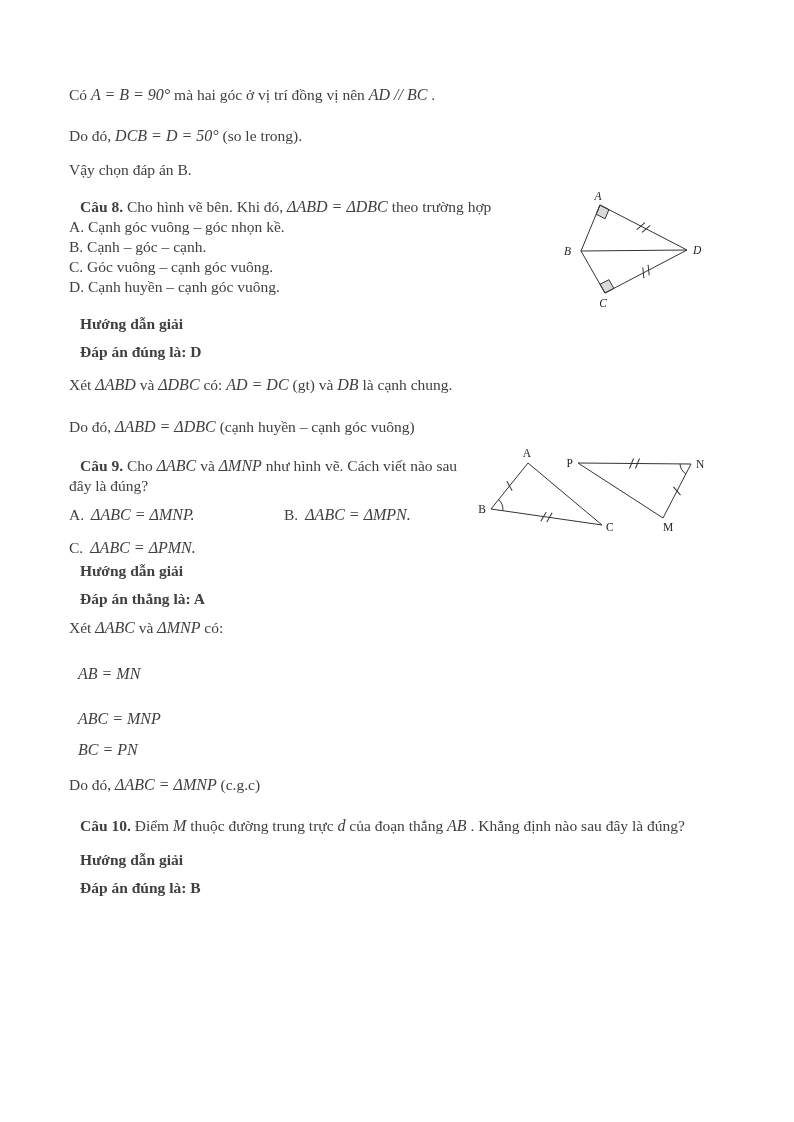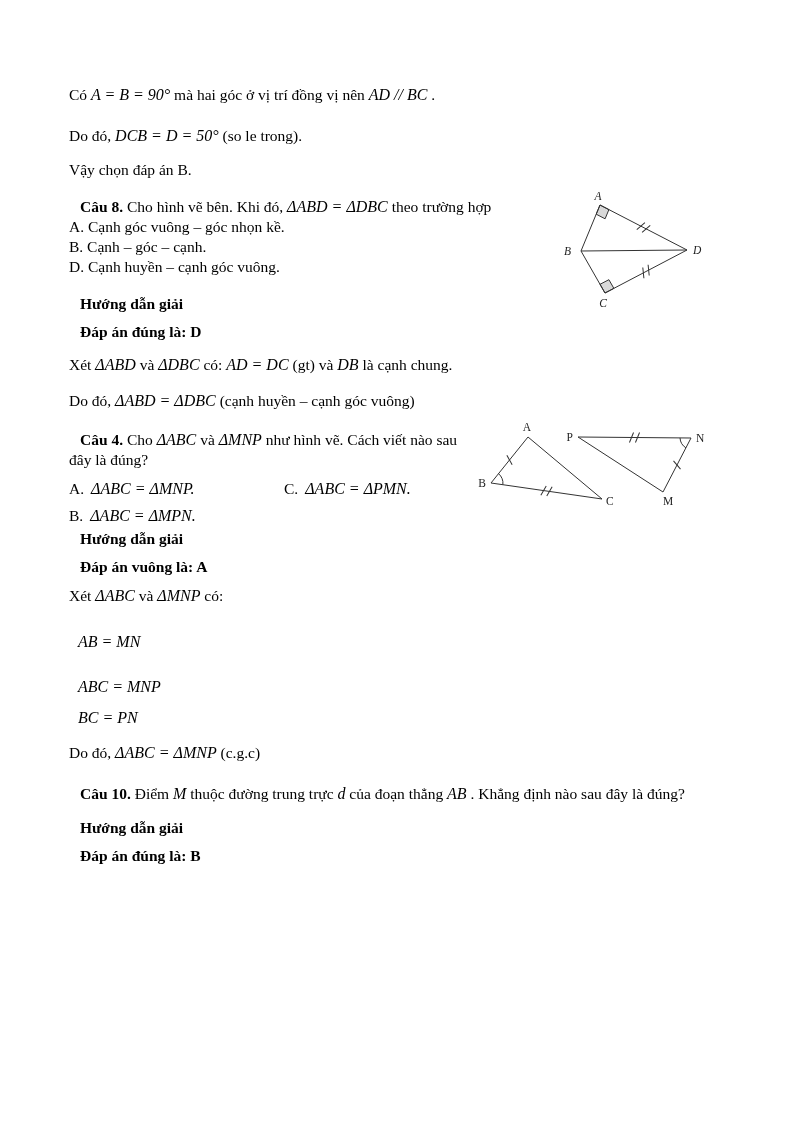--- a/index.html
+++ b/index.html
@@ -2,62 +2,63 @@
 <html><head>
 <meta charset="utf-8">
 <style>
   html,body { margin:0; padding:0; background:#ffffff; }
   .page {
     position:relative;
     width:778px; height:1122px;
     box-sizing:border-box;
     padding:85px 64px 0 69px;
     background:#ffffff;
-    color:#000000;
+    color:#404040;
     font-family:"Liberation Serif", serif;
     font-size:15.5px;
     line-height:20px;
   }
   p { margin:0; }
   .m { font-style:italic; font-size:16px; }
   .bold { font-weight:bold;margin-left:11px; }
   .mt21{margin-top:21px}.mt14{margin-top:14px}.mt17{margin-top:17px}
-  .mt8{margin-top:8px}.mt13{margin-top:13px}.mt22{margin-top:16px}
+  .mt8{margin-top:8px}.mt13{margin-top:13px}.mt22{margin-top:22px}
   .mt19{margin-top:19px}.mt9{margin-top:9px}
   .mt3{margin-top:3px}.mt26{margin-top:26px}.mt25{margin-top:25px}
   .mt23{margin-top:11px}.mt15{margin-top:15px}
   .eq { padding-left:9px; }
   .qrow { position:relative; }
   .q8text { width:480px; }
   .q9text { width:412px; }
   .figabs { position:absolute; }
   .fig1 { left:488px; top:-11px; }
   .fig2 { left:406px; top:-9px; }
   svg line, svg path, svg polygon { stroke:#333; stroke-width:1; fill:none; }
   svg polygon.sq { fill:#d9d9d9; }
   svg text { font-family:"Liberation Serif", serif; font-size:11.5px; fill:#222; stroke:none; }
   svg text.it { font-style:italic; }
-  .optgrid2 { display:grid; grid-template-columns:215px 1fr; row-gap:7px; }
+  .optgrid2 { display:grid; grid-template-columns:215px 1fr; row-gap:13px; }
   .optgrid4 { display:grid; grid-template-columns:157px 156px 153px 1fr; }
   .optlabel { margin-right:7px; }
 </style>
 </head>
 <body>
 
 <div class="page">
 
   <p><span>Có </span><span class="m">A = B = 90°</span><span> mà hai góc ở vị trí đồng vị nên </span><span class="m">AD // BC</span><span> .</span></p>
   <p class="mt21"><span>Do đó, </span><span class="m">DCB = D = 50°</span><span> (so le trong).</span></p>
   <p class="mt14"><span>Vậy chọn đáp án B.</span></p>
 
   <div class="qrow mt17">
     <div class="q8text">
       <p><span class="bold">Câu 8.</span><span> Cho hình vẽ bên. Khi đó, </span><span class="m">ΔABD = ΔDBC</span><span> theo trường hợp</span></p>
       <p>A. Cạnh góc vuông – góc nhọn kề.</p>
       <p>B. Cạnh – góc – cạnh.</p>
+      <p>C. Góc vuông – cạnh góc vuông.</p>
       <p>D. Cạnh huyền – cạnh góc vuông.</p>
     </div>
     <svg class="figabs fig1" width="155" height="125" viewBox="0 0 155 125">
       <polygon class="sq" points="43,19 39.2,28.2 48.1,32.8 51.9,23.6"></polygon>
       <polygon class="sq" points="48,107 43,98.3 51.9,93.7 56.9,102.4"></polygon>
       <line x1="43" y1="19" x2="24" y2="65"></line>
       <line x1="43" y1="19" x2="130" y2="64"></line>
       <line x1="24" y1="65" x2="130" y2="64"></line>
       <line x1="24" y1="65" x2="48" y2="107"></line>
       <line x1="48" y1="107" x2="130" y2="64"></line>
@@ -74,25 +75,25 @@
     </svg>
   </div>
 
   <p class="bold mt17">Hướng dẫn giải</p>
   <p class="bold mt8">Đáp án đúng là: D</p>
   <p class="mt13"><span>Xét </span><span class="m">ΔABD</span><span> và </span><span class="m">ΔDBC</span><span> có: </span><span class="m">AD = DC</span><span> (gt) và </span><span class="m">DB</span><span> là cạnh chung.</span></p>
   <p class="mt22"><span>Do đó, </span><span class="m">ΔABD = ΔDBC</span><span> (cạnh huyền – cạnh góc vuông)</span></p>
 
   <div class="qrow mt19">
     <div class="q9text">
-      <p><span class="bold">Câu 4.</span><span> Cho </span><span class="m">ΔABC</span><span> và </span><span class="m">ΔMNP</span><span> như hình vẽ. Cách viết nào sau đây là đúng?</span></p>
+      <p><span class="bold">Câu 9.</span><span> Cho </span><span class="m">ΔABC</span><span> và </span><span class="m">ΔMNP</span><span> như hình vẽ. Cách viết nào sau đây là đúng?</span></p>
       <div class="optgrid2 mt9">
         <p><span class="optlabel">A.</span><span class="m">ΔABC = ΔMNP.</span></p>
+        <p><span class="optlabel">B.</span><span class="m">ΔABC = ΔMPN.</span></p>
         <p><span class="optlabel">C.</span><span class="m">ΔABC = ΔPMN.</span></p>
-        <p><span class="optlabel">B.</span><span class="m">ΔABC = ΔMPN.</span></p>
       </div>
     </div>
     <svg class="figabs fig2" width="235" height="92" viewBox="0 0 235 92">
       <line x1="53" y1="16" x2="16" y2="62"></line>
       <line x1="16" y1="62" x2="127" y2="78"></line>
       <line x1="53" y1="16" x2="127" y2="78"></line>
       <line x1="103" y1="16" x2="216" y2="17"></line>
       <line x1="216" y1="17" x2="188" y2="71"></line>
       <line x1="188" y1="71" x2="103" y2="16"></line>
       <g transform="translate(34.5,39) rotate(128.9)">
@@ -112,21 +113,21 @@
       <text x="52" y="10" text-anchor="middle">A</text>
       <text x="11" y="66" text-anchor="end">B</text>
       <text x="131" y="84" text-anchor="start">C</text>
       <text x="98" y="20" text-anchor="end">P</text>
       <text x="221" y="21" text-anchor="start">N</text>
       <text x="193" y="84" text-anchor="middle">M</text>
     </svg>
   </div>
 
   <p class="bold mt3">Hướng dẫn giải</p>
-  <p class="bold mt8">Đáp án vuông là: A</p>
+  <p class="bold mt8">Đáp án thẳng là: A</p>
   <p class="mt9"><span>Xét </span><span class="m">ΔABC</span><span> và </span><span class="m">ΔMNP</span><span> có:</span></p>
   <p class="m eq mt26">AB = MN</p>
   <p class="m eq mt25">ABC = MNP</p>
   <p class="m eq mt23">BC = PN</p>
   <p class="mt15"><span>Do đó, </span><span class="m">ΔABC = ΔMNP</span><span> (c.g.c)</span></p>
 
   <p class="mt21"><span class="bold">Câu 10.</span><span> Điểm </span><span class="m">M</span><span> thuộc đường trung trực </span><span class="m">d</span><span> của đoạn thẳng </span><span class="m">AB</span><span> . Khẳng định nào sau đây là đúng?</span></p>
   <p class="bold mt14">Hướng dẫn giải</p>
   <p class="bold mt8">Đáp án đúng là: B</p>
 

